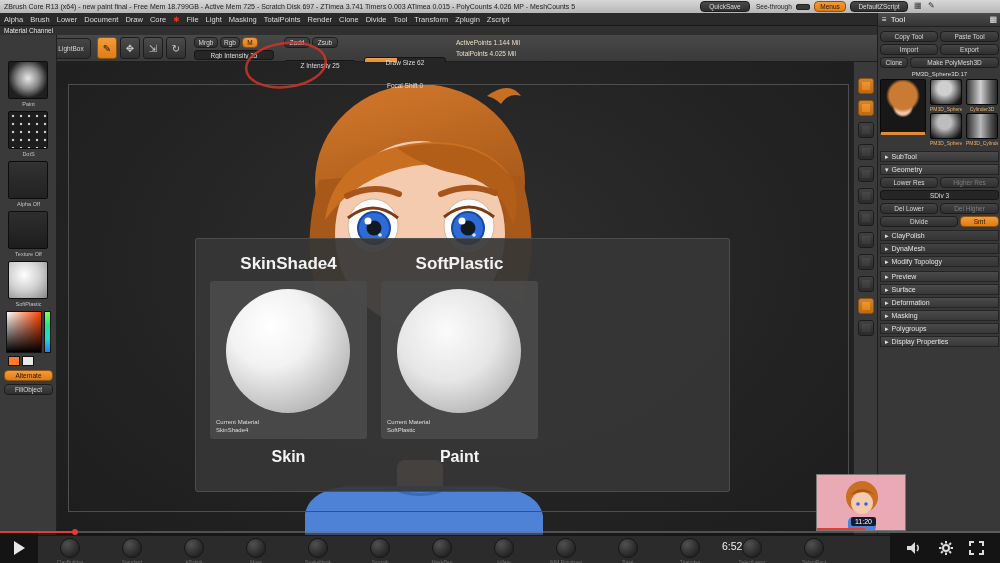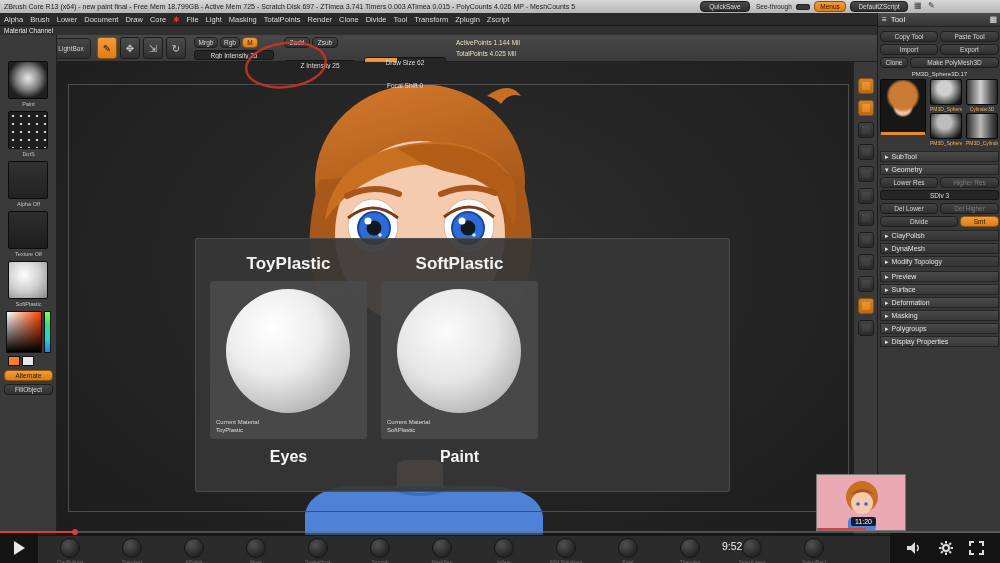--- a/index.html
+++ b/index.html
@@ -248,30 +248,29 @@
 
       <rect x="340" y="398" width="46" height="42" rx="8" fill="#eec0a2"></rect>
       <path d="M248,473 L248,452 Q252,428 292,424 L434,424 Q482,428 486,454 L486,473 Z" fill="#4d82d6"></path>
       <path d="M330,424 Q363,441 396,424" stroke="#3a6ab8" stroke-width="3" fill="none"></path>
     </svg>
   </div>
   <div class="abs canvas-frame"></div>
 
   <div class="abs mat-panel">
     <div class="mat-card">
-      <div class="mat-title">ToyPlastic</div>
+      <div class="mat-title">SkinShade4</div>
       <div class="mat-box">
-        <div class="sphere sp2"></div>
-        <div class="sp-dot"></div>
+        <div class="sphere sp1"></div>
         <div class="mat-cap">
           <div>Current Material</div>
-          <div>ToyPlastic</div>
+          <div>SkinShade4</div>
         </div>
       </div>
-      <div class="mat-part">Eyes</div>
+      <div class="mat-part">Skin</div>
     </div>
     <div class="mat-card">
       <div class="mat-title">SoftPlastic</div>
       <div class="mat-box">
         <div class="sphere sp3"></div>
         <div class="mat-cap">
           <div>Current Material</div>
           <div>SoftPlastic</div>
         </div>
       </div>
@@ -455,21 +454,21 @@
   </div>
 
   <div class="abs vbar" style="z-index:50;">
     <div class="vprogress">
       <div class="done"></div>
       <div class="knob"></div>
     </div>
     <div class="playbox">
       <div class="playtri"></div>
     </div>
-    <div class="vtime">9:52</div>
+    <div class="vtime">6:52</div>
     <div class="rightbox">
       <svg width="16" height="14" viewBox="0 0 16 14">
         <polygon points="1,5 5,5 9,1 9,13 5,9 1,9" fill="#ddd"></polygon>
         <path d="M11,4 Q13.5,7 11,10" stroke="#ddd" stroke-width="1.5" fill="none"></path>
       </svg>
       <svg width="14" height="14" viewBox="0 0 14 14">
         <circle cx="7" cy="7" r="3" fill="none" stroke="#ddd" stroke-width="2"></circle>
         <g stroke="#ddd" stroke-width="2">
           <line x1="7" y1="0" x2="7" y2="2.5"></line>
             <line x1="7" y1="11.5" x2="7" y2="14"></line>

